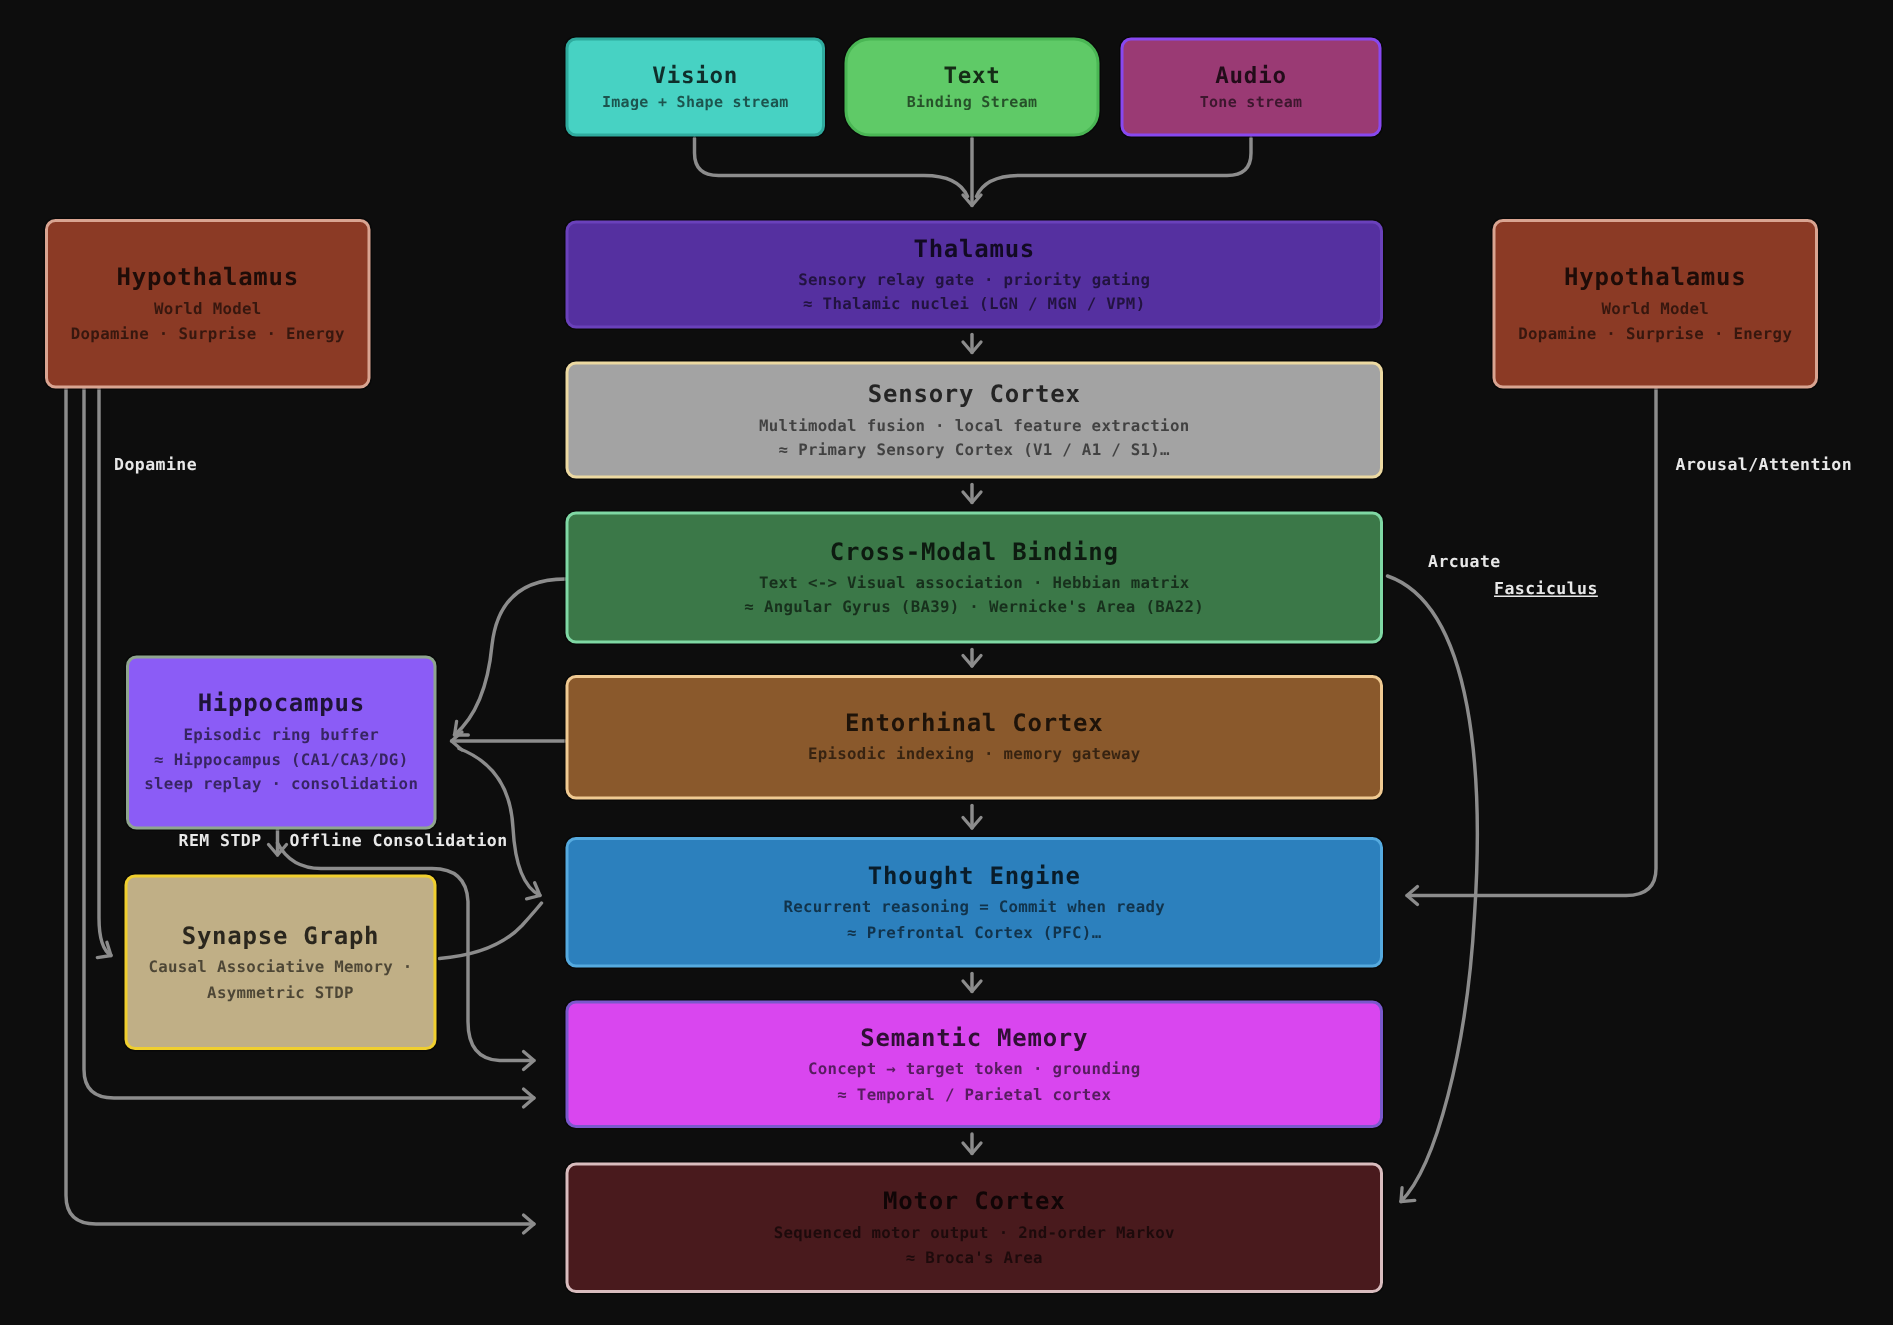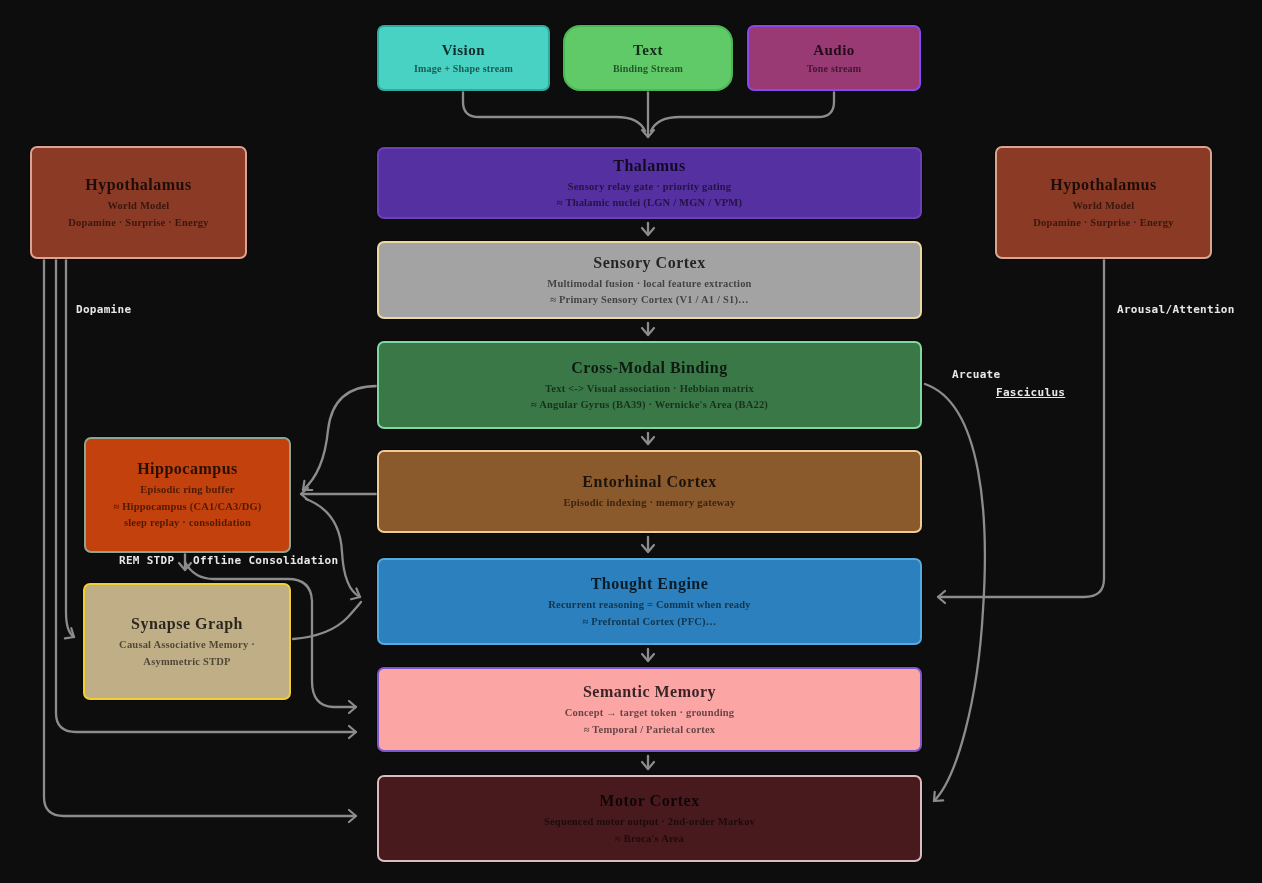--- a/index.html
+++ b/index.html
@@ -17,21 +17,20 @@
     box-sizing:border-box;
     border:2px solid;
     border-radius:7px;
     display:flex;
     flex-direction:column;
     justify-content:center;
     align-items:center;
     text-align:right;
     padding:4px 8px;
     box-shadow:0 0 0 1px rgba(0,0,0,0.35);
-    font-family:Liberation Serif, serif;
   }
   .node-title{
     font-weight:bold;
     font-size:16px;
     line-height:22px;
     color:rgba(0,0,0,0.78);
     letter-spacing:0.5px;
     margin-bottom:2px;
     white-space:nowrap;
   }
@@ -136,36 +135,36 @@
     </div>
     <div class="node" style="left: 377px; top: 450px; width: 545px; height: 83px; background: rgb(138, 89, 44); border-color: rgb(240, 202, 146);">
       <div class="node-title">Entorhinal Cortex</div>
       <div class="node-line">Episodic indexing · memory gateway</div>
     </div>
     <div class="node" style="left: 377px; top: 558px; width: 545px; height: 87px; background: rgb(44, 128, 189); border-color: rgb(85, 170, 223);">
       <div class="node-title">Thought Engine</div>
       <div class="node-line">Recurrent reasoning = Commit when ready</div>
       <div class="node-line">≈ Prefrontal Cortex (PFC)…</div>
     </div>
-    <div class="node" style="left: 377px; top: 667px; width: 545px; height: 85px; background: #fca5a5; border-color: rgb(122, 88, 204);">
+    <div class="node" style="left: 377px; top: 667px; width: 545px; height: 85px; background: #d946ef; border-color: rgb(122, 88, 204);">
       <div class="node-title">Semantic Memory</div>
       <div class="node-line">Concept → target token · grounding</div>
       <div class="node-line">≈ Temporal / Parietal cortex</div>
     </div>
     <div class="node" style="left: 377px; top: 775px; width: 545px; height: 87px; background: rgb(73, 26, 29); border-color: rgb(217, 188, 190);">
       <div class="node-title">Motor Cortex</div>
       <div class="node-line">Sequenced motor output · 2nd-order Markov</div>
       <div class="node-line">≈ Broca's Area</div>
     </div>
     <div class="node" style="left: 30px; top: 146px; width: 217px; height: 113px; background: rgb(139, 58, 37); border-color: rgb(217, 164, 145);">
       <div class="node-title">Hypothalamus</div>
       <div class="node-line">World Model</div>
       <div class="node-line">Dopamine · Surprise · Energy</div>
     </div>
-    <div class="node" style="left: 84px; top: 437px; width: 207px; height: 116px; background: #c2410c; border-color: rgb(143, 165, 143);">
+    <div class="node" style="left: 84px; top: 437px; width: 207px; height: 116px; background: #8b5cf6; border-color: rgb(143, 165, 143);">
       <div class="node-title">Hippocampus</div>
       <div class="node-line">Episodic ring buffer</div>
       <div class="node-line">≈ Hippocampus (CA1/CA3/DG)</div>
       <div class="node-line">sleep replay · consolidation</div>
     </div>
     <div class="node" style="left: 83px; top: 583px; width: 208px; height: 117px; background: rgb(192, 175, 134); border-color: rgb(240, 207, 46);">
       <div class="node-title">Synapse Graph</div>
       <div class="node-line">Causal Associative Memory ·</div>
       <div class="node-line">Asymmetric STDP</div>
     </div>

